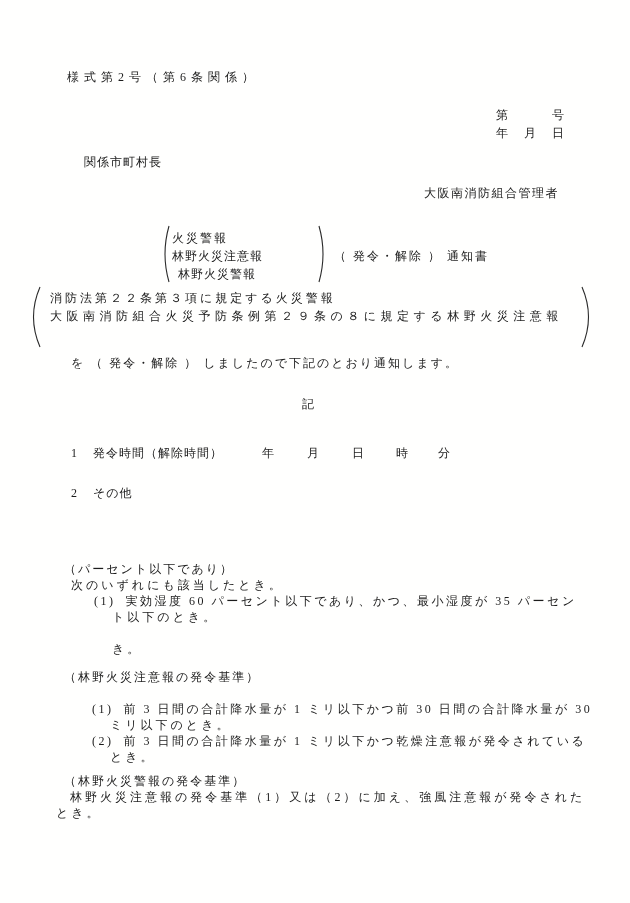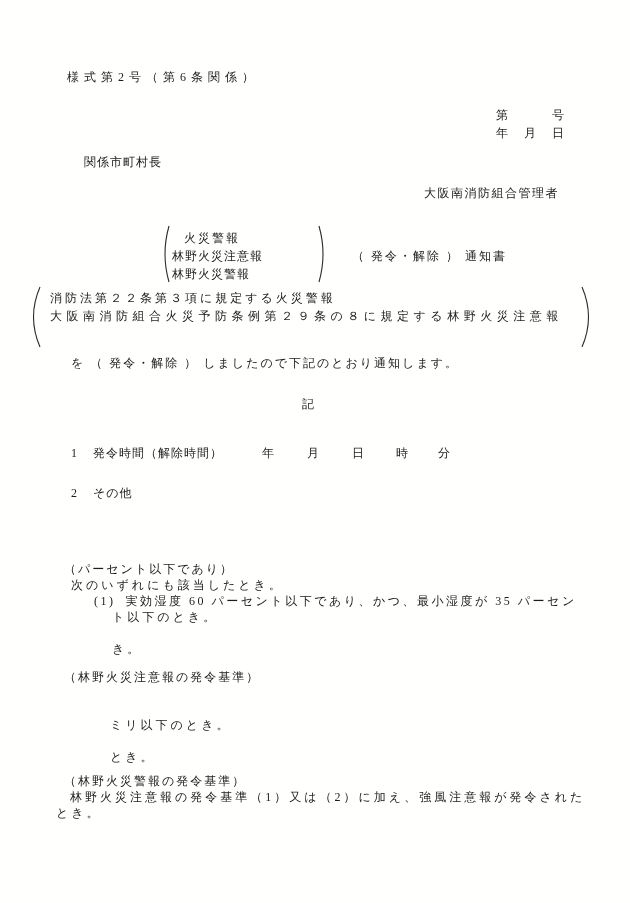--- a/index.html
+++ b/index.html
@@ -37,27 +37,27 @@
 
   <div class="t ls5" style="left:67px;top:70px">様式第2号（第6条関係）</div>
   <div class="t ls2" style="left:496px;top:108px">第　　　号</div>
   <div class="t ls2" style="left:496px;top:126px">年　月　日</div>
   <div class="t ls1" style="left:84px;top:155px">関係市町村長</div>
   <div class="t ls15" style="left:424px;top:186px">大阪南消防組合管理者</div>
 
   <svg class="brk" style="left:158px;top:225px" width="14" height="58">
     <path d="M11 1 Q3 29 11 57"></path>
   </svg>
-  <div class="t ls2" style="left:184px;top:231px">火災警報</div>
+  <div class="t ls2" style="left:172px;top:231px">火災警報</div>
   <div class="t ls1" style="left:172px;top:249px">林野火災注意報</div>
-  <div class="t ls1" style="left:172px;top:267px">林野火災警報</div>
+  <div class="t ls1" style="left:178px;top:267px">林野火災警報</div>
   <svg class="brk" style="left:316px;top:225px" width="14" height="58">
     <path d="M3 1 Q11 29 3 57"></path>
   </svg>
-  <div class="t ls2" style="left:352px;top:249px">（ 発令・解除 ） 通知書</div>
+  <div class="t ls2" style="left:334px;top:249px">（ 発令・解除 ） 通知書</div>
 
   <svg class="brk" style="left:25px;top:285px" width="18" height="64">
     <path d="M15 2 Q2 32 15 62"></path>
   </svg>
   <div class="t ls3" style="left:50px;top:291px">消防法第２２条第３項に規定する火災警報</div>
   <div class="t ls45" style="left:50px;top:309px">大阪南消防組合火災予防条例第２９条の８に規定する林野火災注意報</div>
   <svg class="brk" style="left:579px;top:285px" width="18" height="64">
     <path d="M3 2 Q16 32 3 62"></path>
   </svg>
   <div class="t ls2" style="left:71px;top:356px">を （ 発令・解除 ） しましたので下記のとおり通知します。</div>
@@ -75,20 +75,22 @@
   <div class="t ls05" style="left:71px;top:486px">2</div>
   <div class="t ls1" style="left:93px;top:486px">その他</div>
 
   <div class="t ls2" style="left:64px;top:562px">（パーセント以下であり）</div>
   <div class="t ls3" style="left:71px;top:578px">次のいずれにも該当したとき。</div>
   <div class="t ls25" style="left:94px;top:594px"><span>(1)</span><span class="num-gap">実効湿度 60 パーセント以下であり、かつ、最小湿度が 35 パーセン</span></div>
   <div class="t ls3" style="left:112px;top:610px">ト以下のとき。</div>
   <div class="t ls3" style="left:112px;top:642px">き。</div>
 
   <div class="t ls2" style="left:64px;top:670px">（林野火災注意報の発令基準）</div>
+  <div class="t ls25" style="left:92px;top:702px"><span>(1)</span><span class="num-gap">前 3 日間の合計降水量が 1 ミリ以下かつ前 30 日間の合計降水量が 30</span></div>
   <div class="t ls3" style="left:110px;top:718px">ミリ以下のとき。</div>
+  <div class="t ls25" style="left:92px;top:734px"><span>(2)</span><span class="num-gap">前 3 日間の合計降水量が 1 ミリ以下かつ乾燥注意報が発令されている</span></div>
   <div class="t ls3" style="left:110px;top:750px">とき。</div>
 
   <div class="t ls2" style="left:64px;top:774px">（林野火災警報の発令基準）</div>
   <div class="t ls3" style="left:70px;top:790px">林野火災注意報の発令基準（1）又は（2）に加え、強風注意報が発令された</div>
   <div class="t ls3" style="left:56px;top:806px">とき。</div>
 
 </div>
 
 </body></html>

